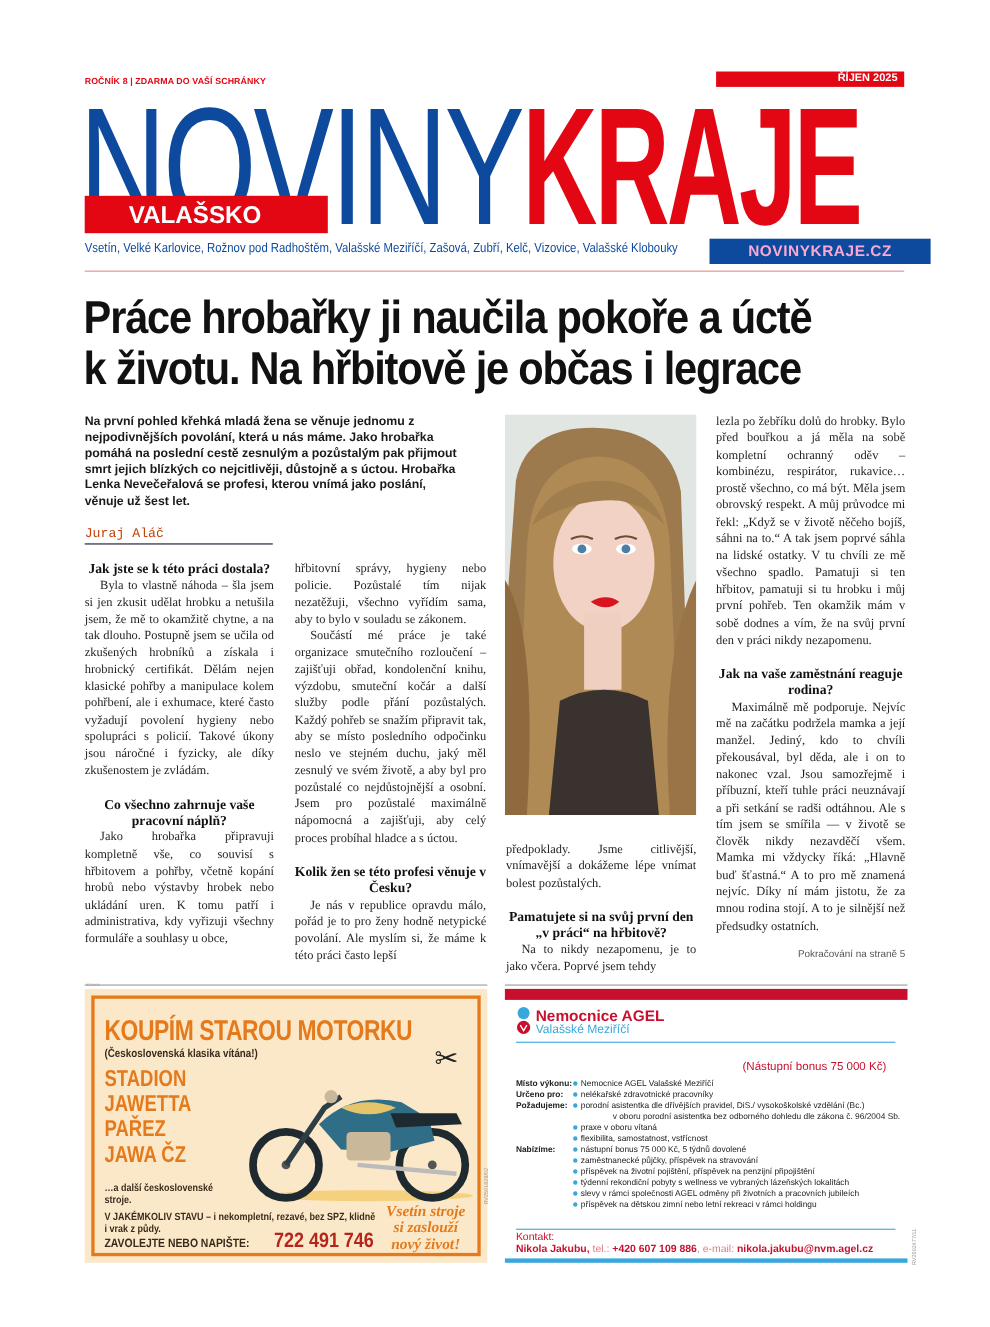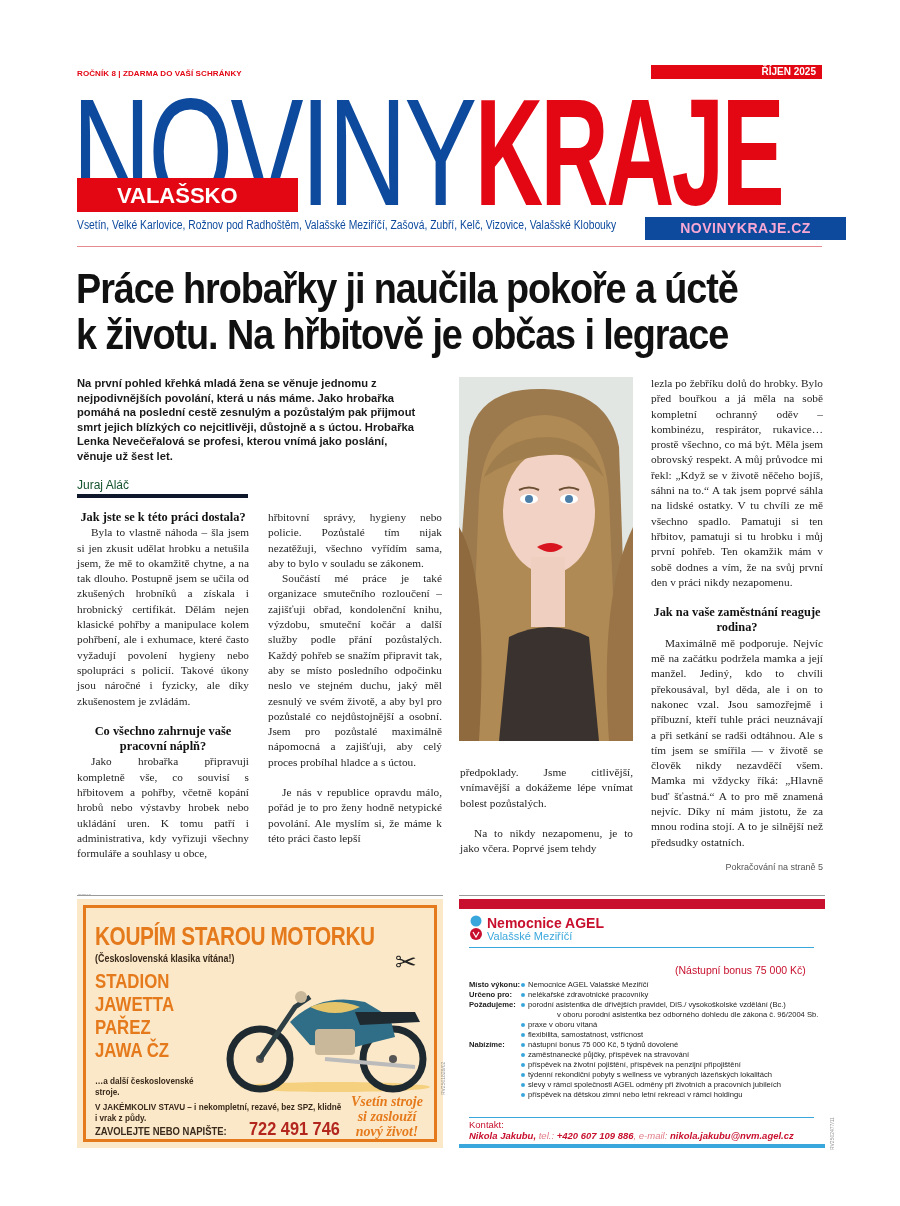--- a/index.html
+++ b/index.html
@@ -14,21 +14,21 @@
   .region-badge { position: absolute; left: 77px; top: 178px; width: 221px; height: 34px; background: #e30613; color: #fff; font-family: "Liberation Sans", sans-serif; font-weight: bold; font-size: 22px; padding-left: 40px; line-height: 36px; }
   .towns { position: absolute; left: 77px; top: 218px; font-family: "Liberation Sans", sans-serif; font-size: 12px; color: #0d4a9e; transform: scaleX(0.86); transform-origin: left top; white-space: nowrap; }
   .web-badge { position: absolute; left: 645px; top: 217px; width: 201px; height: 23px; background: #0d4a9e; color: #f9a8d4; font-family: "Liberation Sans", sans-serif; font-weight: bold; font-size: 14px; text-align: center; line-height: 23px; letter-spacing: 0.5px; }
   .mast-rule { position: absolute; left: 77px; top: 246px; width: 745px; height: 1px; background: #e68a8f; }
 
   
   .headline { position: absolute; left: 76px; top: 266px; width: 760px; font-family: "Liberation Sans", sans-serif; font-weight: bold; font-size: 42px; line-height: 46px; color: #111; letter-spacing: -1.2px; transform: scaleX(0.9); transform-origin: left top; }
 
   
   .lead { position: absolute; left: 77px; top: 376px; width: 340px; font-family: "Liberation Sans", sans-serif; font-weight: bold; font-size: 11.2px; line-height: 14.6px; color: #1a1a1a; }
-  .author { position: absolute; left: 77px; top: 478px; width: 171px; font-family: Liberation Sans, sans-serif; font-size: 12px; color: #14532d; padding-bottom: 2px; border-bottom: 4px solid #0f172a; }
+  .author { position: absolute; left: 77px; top: 478px; width: 171px; font-family: Liberation Mono, monospace; font-size: 12px; color: #c2410c; padding-bottom: 2px; border-bottom: 1px solid #0f172a; }
 
   
   .col { position: absolute; font-size: 11.3px; line-height: 15.3px; text-align: justify; color: #1f1f1f; }
   .col h3 { font-family: "Liberation Serif", serif; font-weight: bold; font-size: 12.4px; line-height: 15.3px; margin: 0; text-align: center; color: #111; }
   .col p { text-indent: 14px; margin: 0; }
   .col p.noind { text-indent: 0; }
   .col .gap { height: 15px; }
   .c1 { left: 77px; top: 510px; width: 172px; }
   .c2 { left: 268px; top: 510px; width: 174px; }
   .c3 { left: 460px; top: 765px; width: 173px; }
@@ -66,21 +66,21 @@
   .hosp-bonus { position: absolute; left: 216px; top: 65px; font-family: "Liberation Sans", sans-serif; font-size: 10.5px; color: #c8102e; white-space: nowrap; }
   .hosp-table { position: absolute; left: 10px; top: 81px; width: 350px; font-family: "Liberation Sans", sans-serif; font-size: 7.6px; line-height: 10px; color: #222; }
   .hosp-row { display: flex; }
   .hosp-key { width: 52px; font-weight: bold; flex-shrink: 0; }
   .hosp-vals { flex: 1; }
   .hosp-vals div { position: relative; padding-left: 7px; white-space: nowrap; }
   .hosp-vals div.cont { padding-left: 7px; margin-left: 29px; }
   .bullet { position: absolute; left: 0; top: 3px; width: 4px; height: 4px; border-radius: 50%; background: #3aa7dc; }
   .hosp-rule2 { position: absolute; left: 10px; top: 218px; width: 345px; height: 1px; background: #3aa7dc; }
   .hosp-contact-label { position: absolute; left: 10px; top: 220px; font-family: "Liberation Sans", sans-serif; font-size: 9.5px; color: #c8102e; }
-  .hosp-contact { position: absolute; left: 10px; top: 231px; font-family: "Liberation Sans", sans-serif; font-size: 9.5px; color: #c8102e; white-space: nowrap; font-style: italic; }
+  .hosp-contact { position: absolute; left: 10px; top: 231px; font-family: "Liberation Sans", sans-serif; font-size: 9.5px; color: #c8102e; white-space: nowrap; }
   .hosp-contact b { font-weight: bold; }
   .hosp-contact .lt { color: #e07a85; font-weight: normal; }
   .hosp-bottom { position: absolute; left: 0; top: 245px; width: 366px; height: 4px; background: #3aa7dc; }
   .ad-code-side2 { position: absolute; left: 829px; top: 1150px; font-family: "Liberation Sans", sans-serif; font-size: 5px; color: #999; transform: rotate(-90deg); transform-origin: left top; white-space: nowrap; }
 </style>
 </head>
 <body>
 
 <div class="top-meta">ROČNÍK 8 | ZDARMA DO VAŠÍ SCHRÁNKY</div>
 <div class="date-badge">ŘÍJEN 2025</div>
@@ -101,20 +101,21 @@
   <p>Byla to vlastně náhoda – šla jsem si jen zkusit udělat hrobku a netušila jsem, že mě to okamžitě chytne, a na tak dlouho. Postupně jsem se učila od zkušených hrobníků a získala i hrobnický certifikát. Dělám nejen klasické pohřby a manipulace kolem pohřbení, ale i exhumace, které často vyžadují povolení hygieny nebo spolupráci s policií. Takové úkony jsou náročné i fyzicky, ale díky zkušenostem je zvládám.</p>
   <div class="gap"></div>
   <h3>Co všechno zahrnuje vaše pracovní náplň?</h3>
   <p>Jako hrobařka připravuji kompletně vše, co souvisí s hřbitovem a pohřby, včetně kopání hrobů nebo výstavby hrobek nebo ukládání uren. K tomu patří i administrativa, kdy vyřizuji všechny formuláře a souhlasy u obce,</p>
 </div>
 
 <div class="col c2">
   <p class="noind">hřbitovní správy, hygieny nebo policie. Pozůstalé tím nijak nezatěžuji, všechno vyřídím sama, aby to bylo v souladu se zákonem.</p>
   <p>Součástí mé práce je také organizace smutečního rozloučení – zajišťuji obřad, kondolenční knihu, výzdobu, smuteční kočár a další služby podle přání pozůstalých. Každý pohřeb se snažím připravit tak, aby se místo posledního odpočinku neslo ve stejném duchu, jaký měl zesnulý ve svém životě, a aby byl pro pozůstalé co nejdůstojnější a osobní. Jsem pro pozůstalé maximálně nápomocná a zajišťuji, aby celý proces probíhal hladce a s úctou.</p>
   <div class="gap"></div>
+  <h3>Kolik žen se této profesi věnuje v Česku?</h3>
   <p>Je nás v republice opravdu málo, pořád je to pro ženy hodně netypické povolání. Ale myslím si, že máme k této práci často lepší</p>
 </div>
 
 <div class="photo" title="portrait-of-lenka-neveceralova">
   <svg viewBox="0 0 174 364" preserveAspectRatio="none">
     <rect width="174" height="364" fill="#e2e6e2"></rect>
     <path d="M10 60 Q20 10 85 12 Q150 14 160 70 L170 364 L0 364 L0 200 Z" fill="#9c7a4e"></path>
     <path d="M20 120 Q25 40 85 38 Q145 40 150 120 L160 364 L10 364 Z" fill="#b08a55"></path>
     <ellipse cx="90" cy="135" rx="46" ry="62" fill="#f1d2c4"></ellipse>
     <rect x="72" y="180" width="34" height="70" fill="#efcfc0"></rect>
@@ -128,20 +129,21 @@
     <circle cx="110" cy="122" r="4" fill="#4d7ea8"></circle>
     <path d="M60 113 Q70 108 80 113" stroke="#6b4f33" stroke-width="2" fill="none"></path>
     <path d="M100 113 Q110 108 120 113" stroke="#6b4f33" stroke-width="2" fill="none"></path>
     <path d="M78 170 Q92 162 104 170 Q92 180 78 170 Z" fill="#d8141e"></path>
   </svg>
 </div>
 
 <div class="col c3">
   <p class="noind">předpoklady. Jsme citlivější, vnímavější a dokážeme lépe vnímat bolest pozůstalých.</p>
   <div class="gap"></div>
+  <h3>Pamatujete si na svůj první den „v práci“ na hřbitově?</h3>
   <p>Na to nikdy nezapomenu, je to jako včera. Poprvé jsem tehdy</p>
 </div>
 
 <div class="col c4">
   <p class="noind">lezla po žebříku dolů do hrobky. Bylo před bouřkou a já měla na sobě kompletní ochranný oděv – kombinézu, respirátor, rukavice… prostě všechno, co má být. Měla jsem obrovský respekt. A můj průvodce mi řekl: „Když se v životě něčeho bojíš, sáhni na to.“ A tak jsem poprvé sáhla na lidské ostatky. V tu chvíli ze mě všechno spadlo. Pamatuji si ten hřbitov, pamatuji si tu hrobku i můj první pohřeb. Ten okamžik mám v sobě dodnes a vím, že na svůj první den v práci nikdy nezapomenu.</p>
   <div class="gap"></div>
   <h3>Jak na vaše zaměstnání reaguje rodina?</h3>
   <p>Maximálně mě podporuje. Nejvíc mě na začátku podržela mamka a její manžel. Jediný, kdo to chvíli překousával, byl děda, ale i on to nakonec vzal. Jsou samozřejmě i příbuzní, kteří tuhle práci neuznávají a při setkání se radši odtáhnou. Ale s tím jsem se smířila — v životě se člověk nikdy nezavděčí všem. Mamka mi vždycky říká: „Hlavně buď šťastná.“ A to pro mě znamená nejvíc. Díky ní mám jistotu, že za mnou rodina stojí. A to je silnější než předsudky ostatních.</p>
 </div>
 <div class="continued">Pokračování na straně 5</div>

